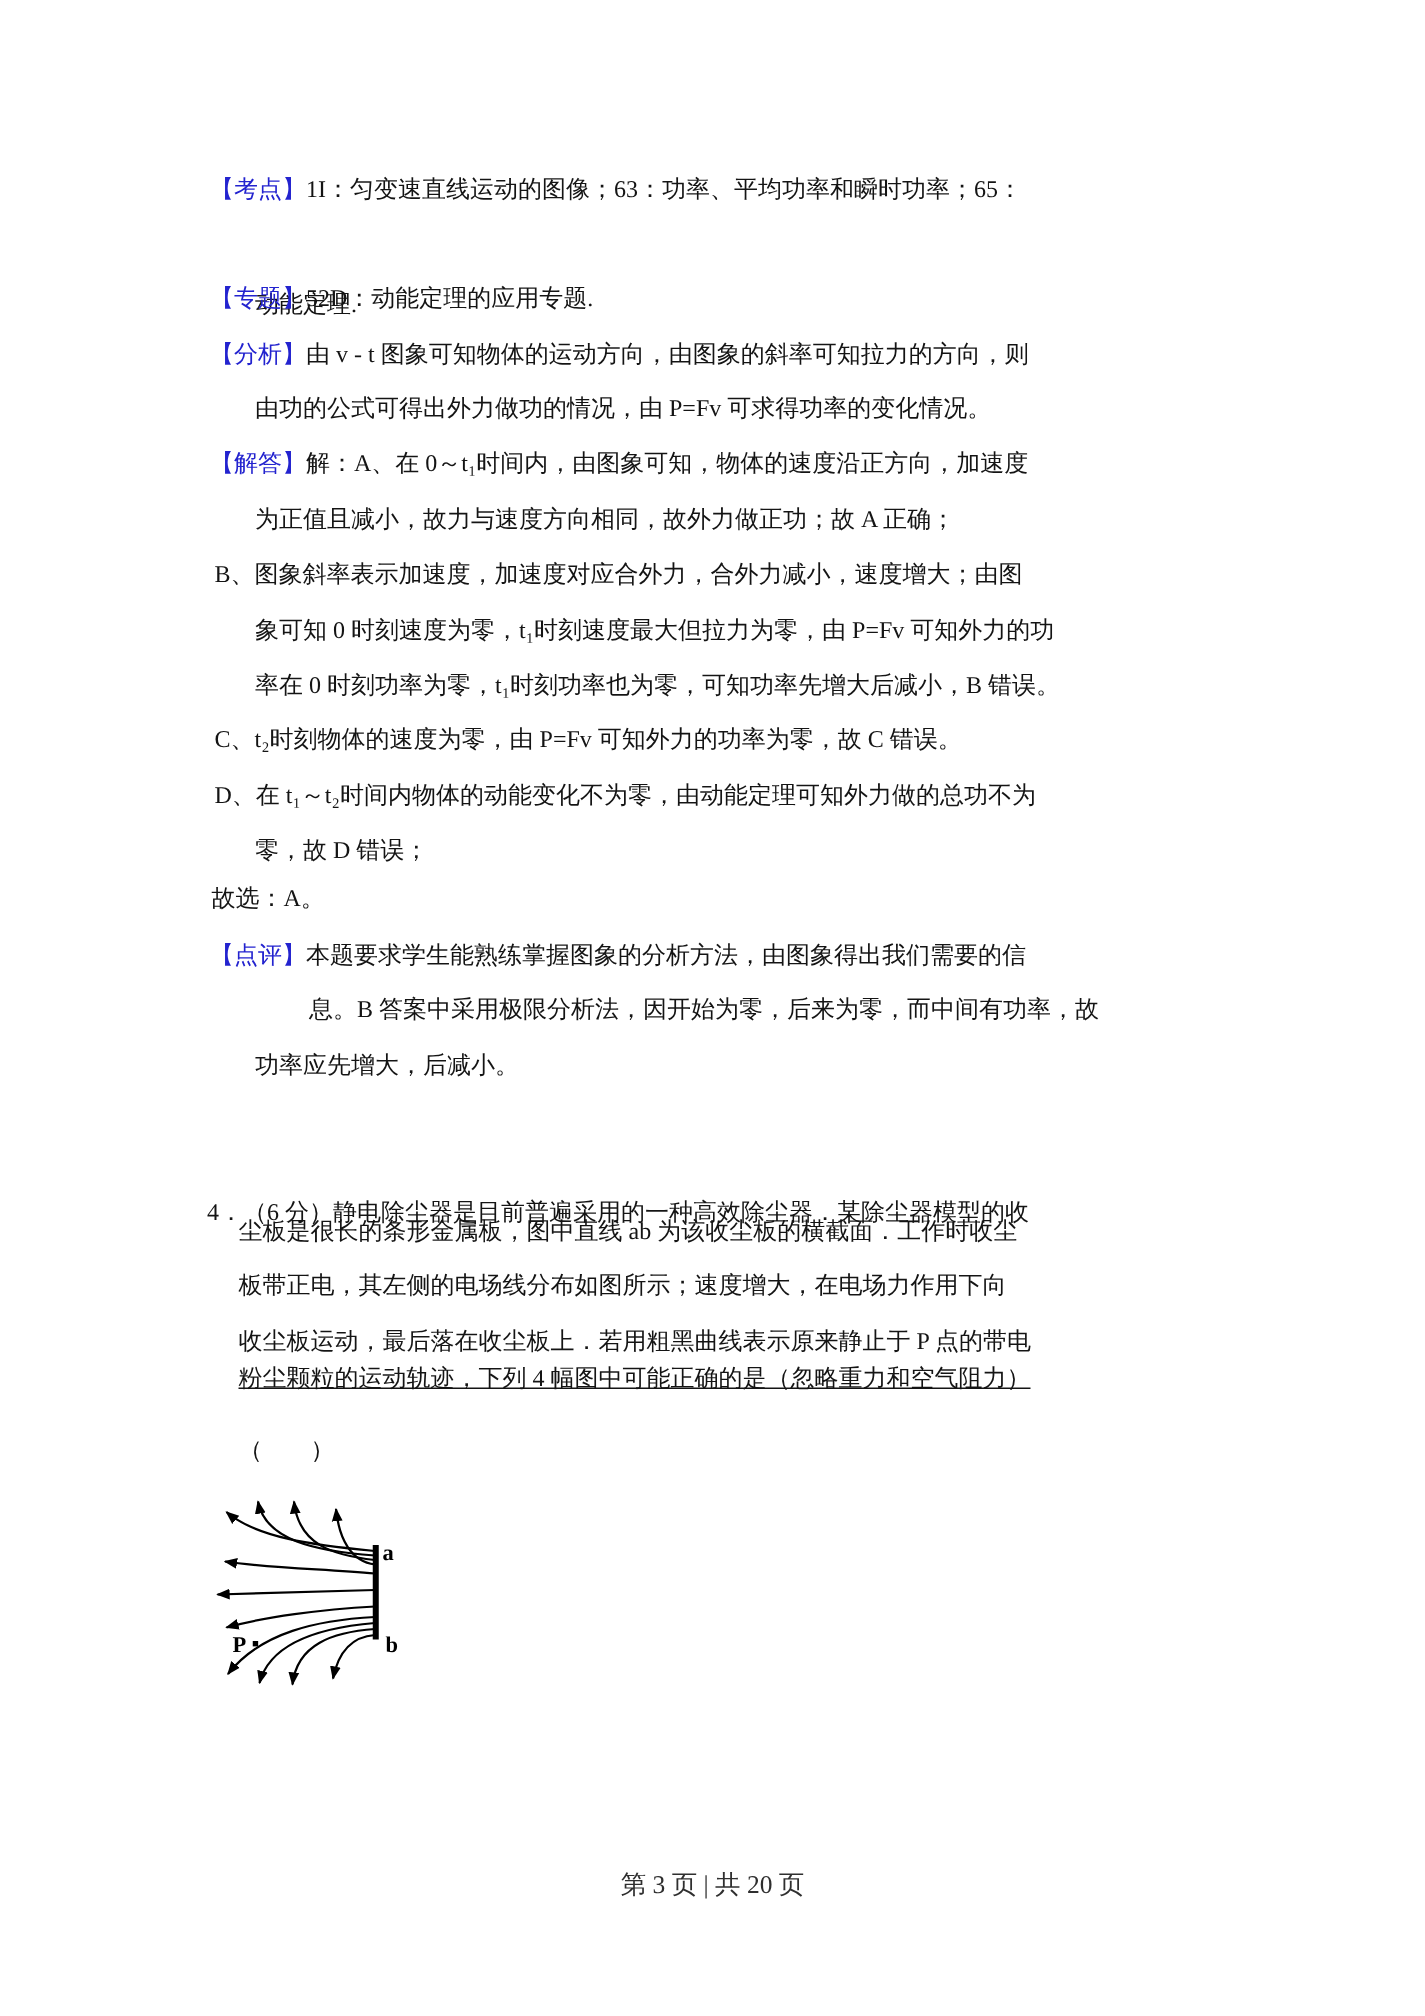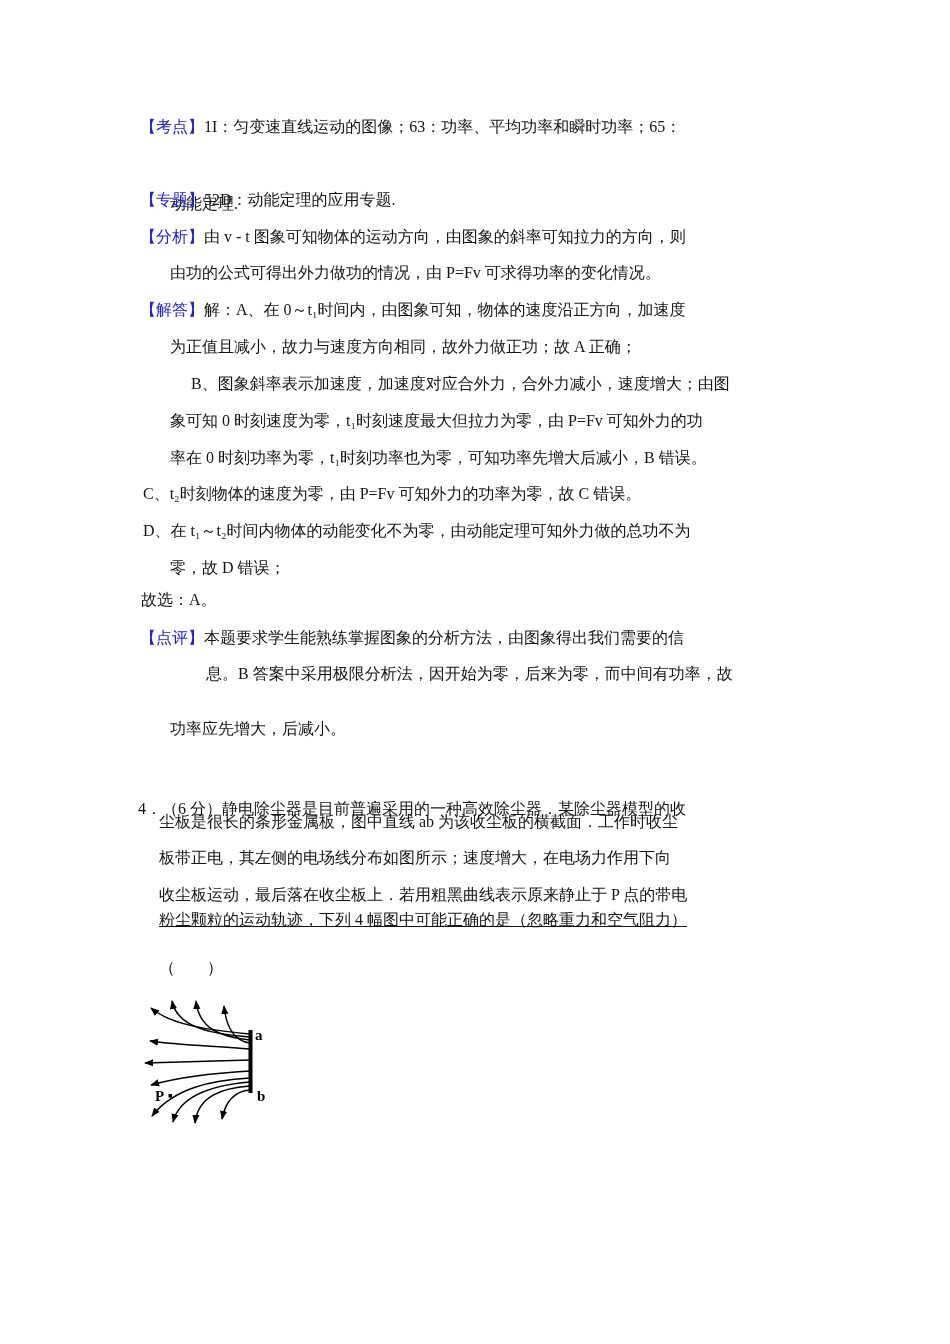--- a/index.html
+++ b/index.html
@@ -39,30 +39,30 @@
 <div class="page">
 
   <div>
       <div class="tline" style="left: 140px; top: 113px;"><span class="seg-label">【考点】</span><span>1I：匀变速直线运动的图像；63：功率、平均功率和瞬时功率；65：</span></div>
       <div class="tline" style="left: 170px; top: 150px; margin-top: 40px;"><span>动能定理.</span></div>
       <div class="tline" style="left: 140px; top: 186px;"><span class="seg-label">【专题】</span><span>52D：动能定理的应用专题.</span></div>
       <div class="tline" style="left: 140px; top: 223px; text-align: right;"><span class="seg-label">【分析】</span><span>由 v - t 图象可知物体的运动方向，由图象的斜率可知拉力的方向，则</span></div>
       <div class="tline" style="left: 170px; top: 259px;"><span>由功的公式可得出外力做功的情况，由 P=Fv 可求得功率的变化情况。</span></div>
       <div class="tline" style="left: 140px; top: 296px;"><span class="seg-label">【解答】</span><span>解：A、在 0～t₁时间内，由图象可知，物体的速度沿正方向，加速度</span></div>
       <div class="tline" style="left: 170px; top: 333px;"><span>为正值且减小，故力与速度方向相同，故外力做正功；故 A 正确；</span></div>
-      <div class="tline" style="left: 143px; top: 370px; margin-left: 48px;"><span>B、图象斜率表示加速度，加速度对应合外力，合外力减小，速度增大；由图</span></div>
+      <div class="tline" style="left: 143px; top: 370px;"><span>B、图象斜率表示加速度，加速度对应合外力，合外力减小，速度增大；由图</span></div>
       <div class="tline" style="left: 170px; top: 407px;"><span>象可知 0 时刻速度为零，t₁时刻速度最大但拉力为零，由 P=Fv 可知外力的功</span></div>
       <div class="tline" style="left: 170px; top: 444px;"><span>率在 0 时刻功率为零，t₁时刻功率也为零，可知功率先增大后减小，B 错误。</span></div>
       <div class="tline" style="left: 143px; top: 480px;"><span>C、t₂时刻物体的速度为零，由 P=Fv 可知外力的功率为零，故 C 错误。</span></div>
       <div class="tline" style="left: 143px; top: 517px;"><span>D、在 t₁～t₂时间内物体的动能变化不为零，由动能定理可知外力做的总功不为</span></div>
       <div class="tline" style="left: 170px; top: 554px;"><span>零，故 D 错误；</span></div>
       <div class="tline" style="left: 141px; top: 586px;"><span>故选：A。</span></div>
       <div class="tline" style="left: 140px; top: 624px;"><span class="seg-label">【点评】</span><span>本题要求学生能熟练掌握图象的分析方法，由图象得出我们需要的信</span></div>
       <div class="tline" style="left: 170px; top: 660px; margin-left: 36px;"><span>息。B 答案中采用极限分析法，因开始为零，后来为零，而中间有功率，故</span></div>
-      <div class="tline" style="left: 170px; top: 697px; margin-top: 18px;"><span>功率应先增大，后减小。</span></div>
+      <div class="tline" style="left: 170px; top: 697px;"><span>功率应先增大，后减小。</span></div>
       <div class="tline" style="left: 138px; top: 771px; margin-top: 24px;"><span>4．（6 分）静电除尘器是目前普遍采用的一种高效除尘器．某除尘器模型的收</span></div>
       <div class="tline" style="left: 159px; top: 808px;"><span>尘板是很长的条形金属板，图中直线 ab 为该收尘板的横截面．工作时收尘</span></div>
       <div class="tline" style="left: 159px; top: 844px;"><span>板带正电，其左侧的电场线分布如图所示；速度增大，在电场力作用下向</span></div>
       <div class="tline" style="left: 159px; top: 881px;"><span>收尘板运动，最后落在收尘板上．若用粗黑曲线表示原来静止于 P 点的带电</span></div>
       <div class="tline" style="left: 159px; top: 906px; text-decoration: underline;"><span>粉尘颗粒的运动轨迹，下列 4 幅图中可能正确的是（忽略重力和空气阻力）</span></div>
       <div class="tline" style="left: 159px; top: 954px;"><span>（　　）</span></div>
     </div>
 
   <div class="figure-wrap">
     <svg width="145" height="140" viewBox="0 0 145 140">
@@ -85,14 +85,15 @@
         <path class="fl" marker-end="url(#arrow)" d="M112,95 C 98,96 88,104 84,124"></path>
       </g>
       <rect class="plate" x="110.5" y="35" width="4" height="63"></rect>
       <rect class="plate" x="30.5" y="99" width="3.6" height="3.6"></rect>
       <text class="figlabel" x="117" y="45">a</text>
       <text class="figlabel" x="119" y="106">b</text>
       <text class="figlabel" x="17" y="106">P</text>
     </svg>
   </div>
 
+  <div class="footer">第 3 页 | 共 20 页</div>
 
 </div>
 
 </body></html>

